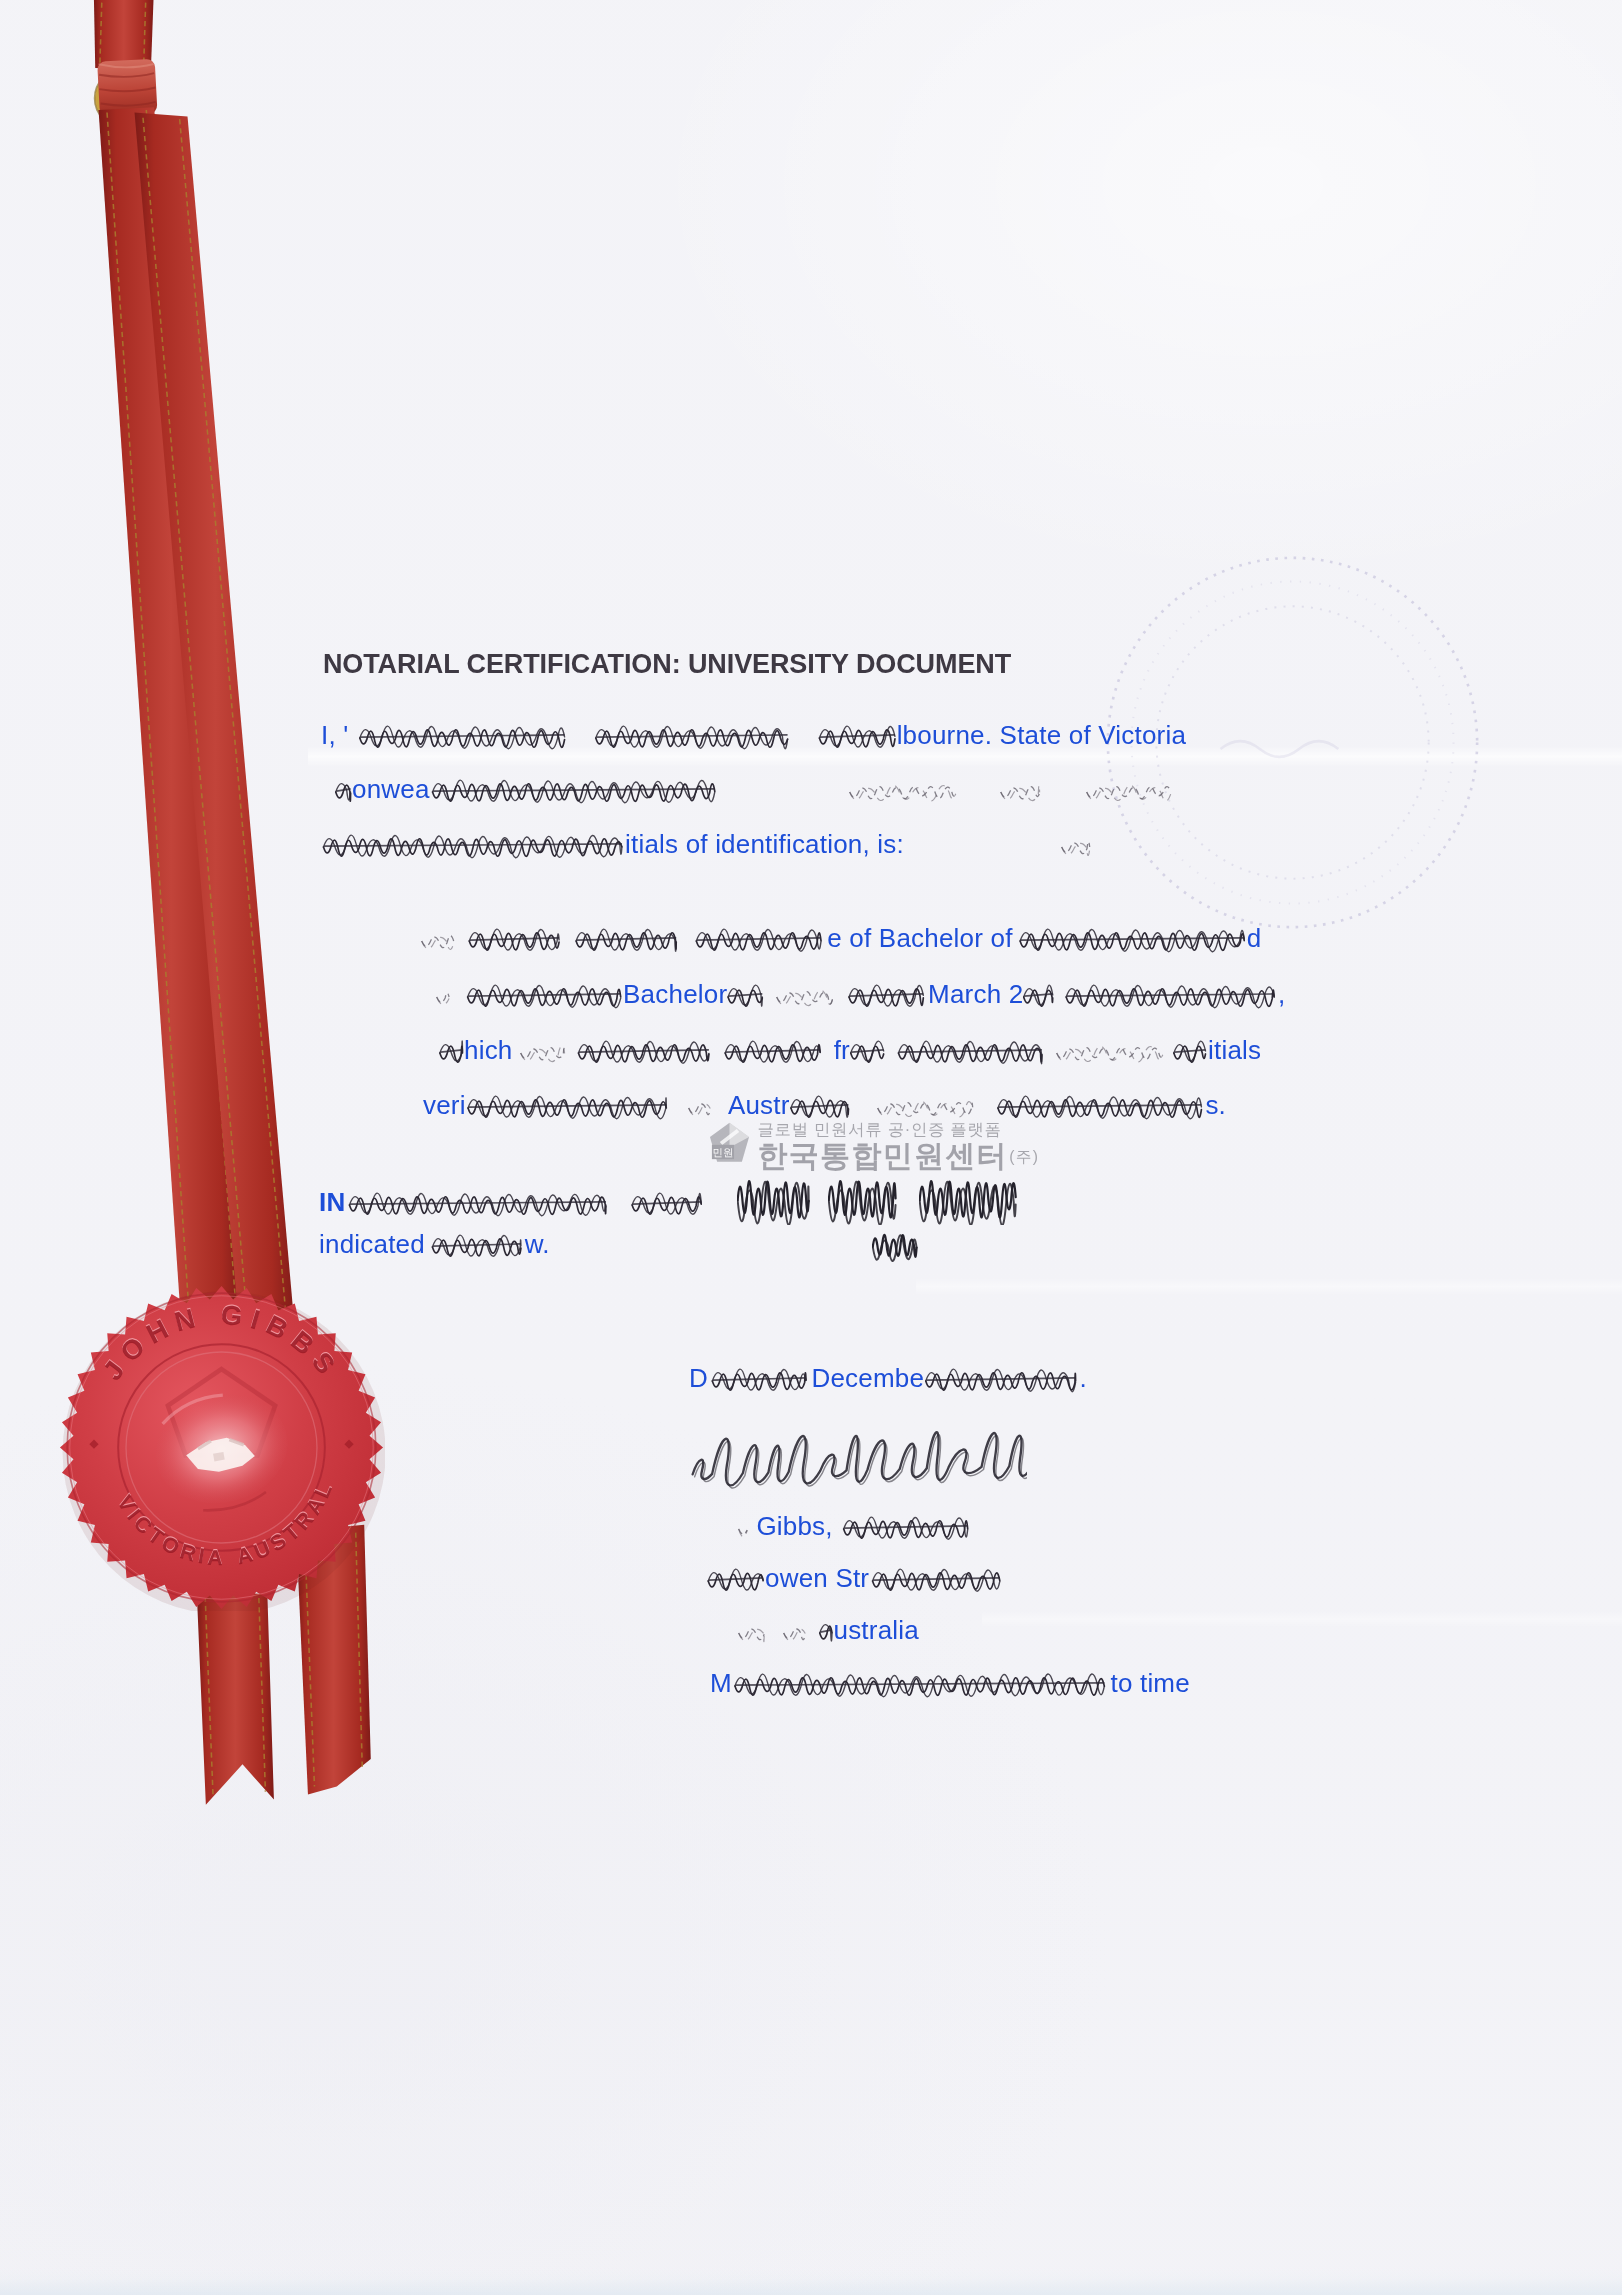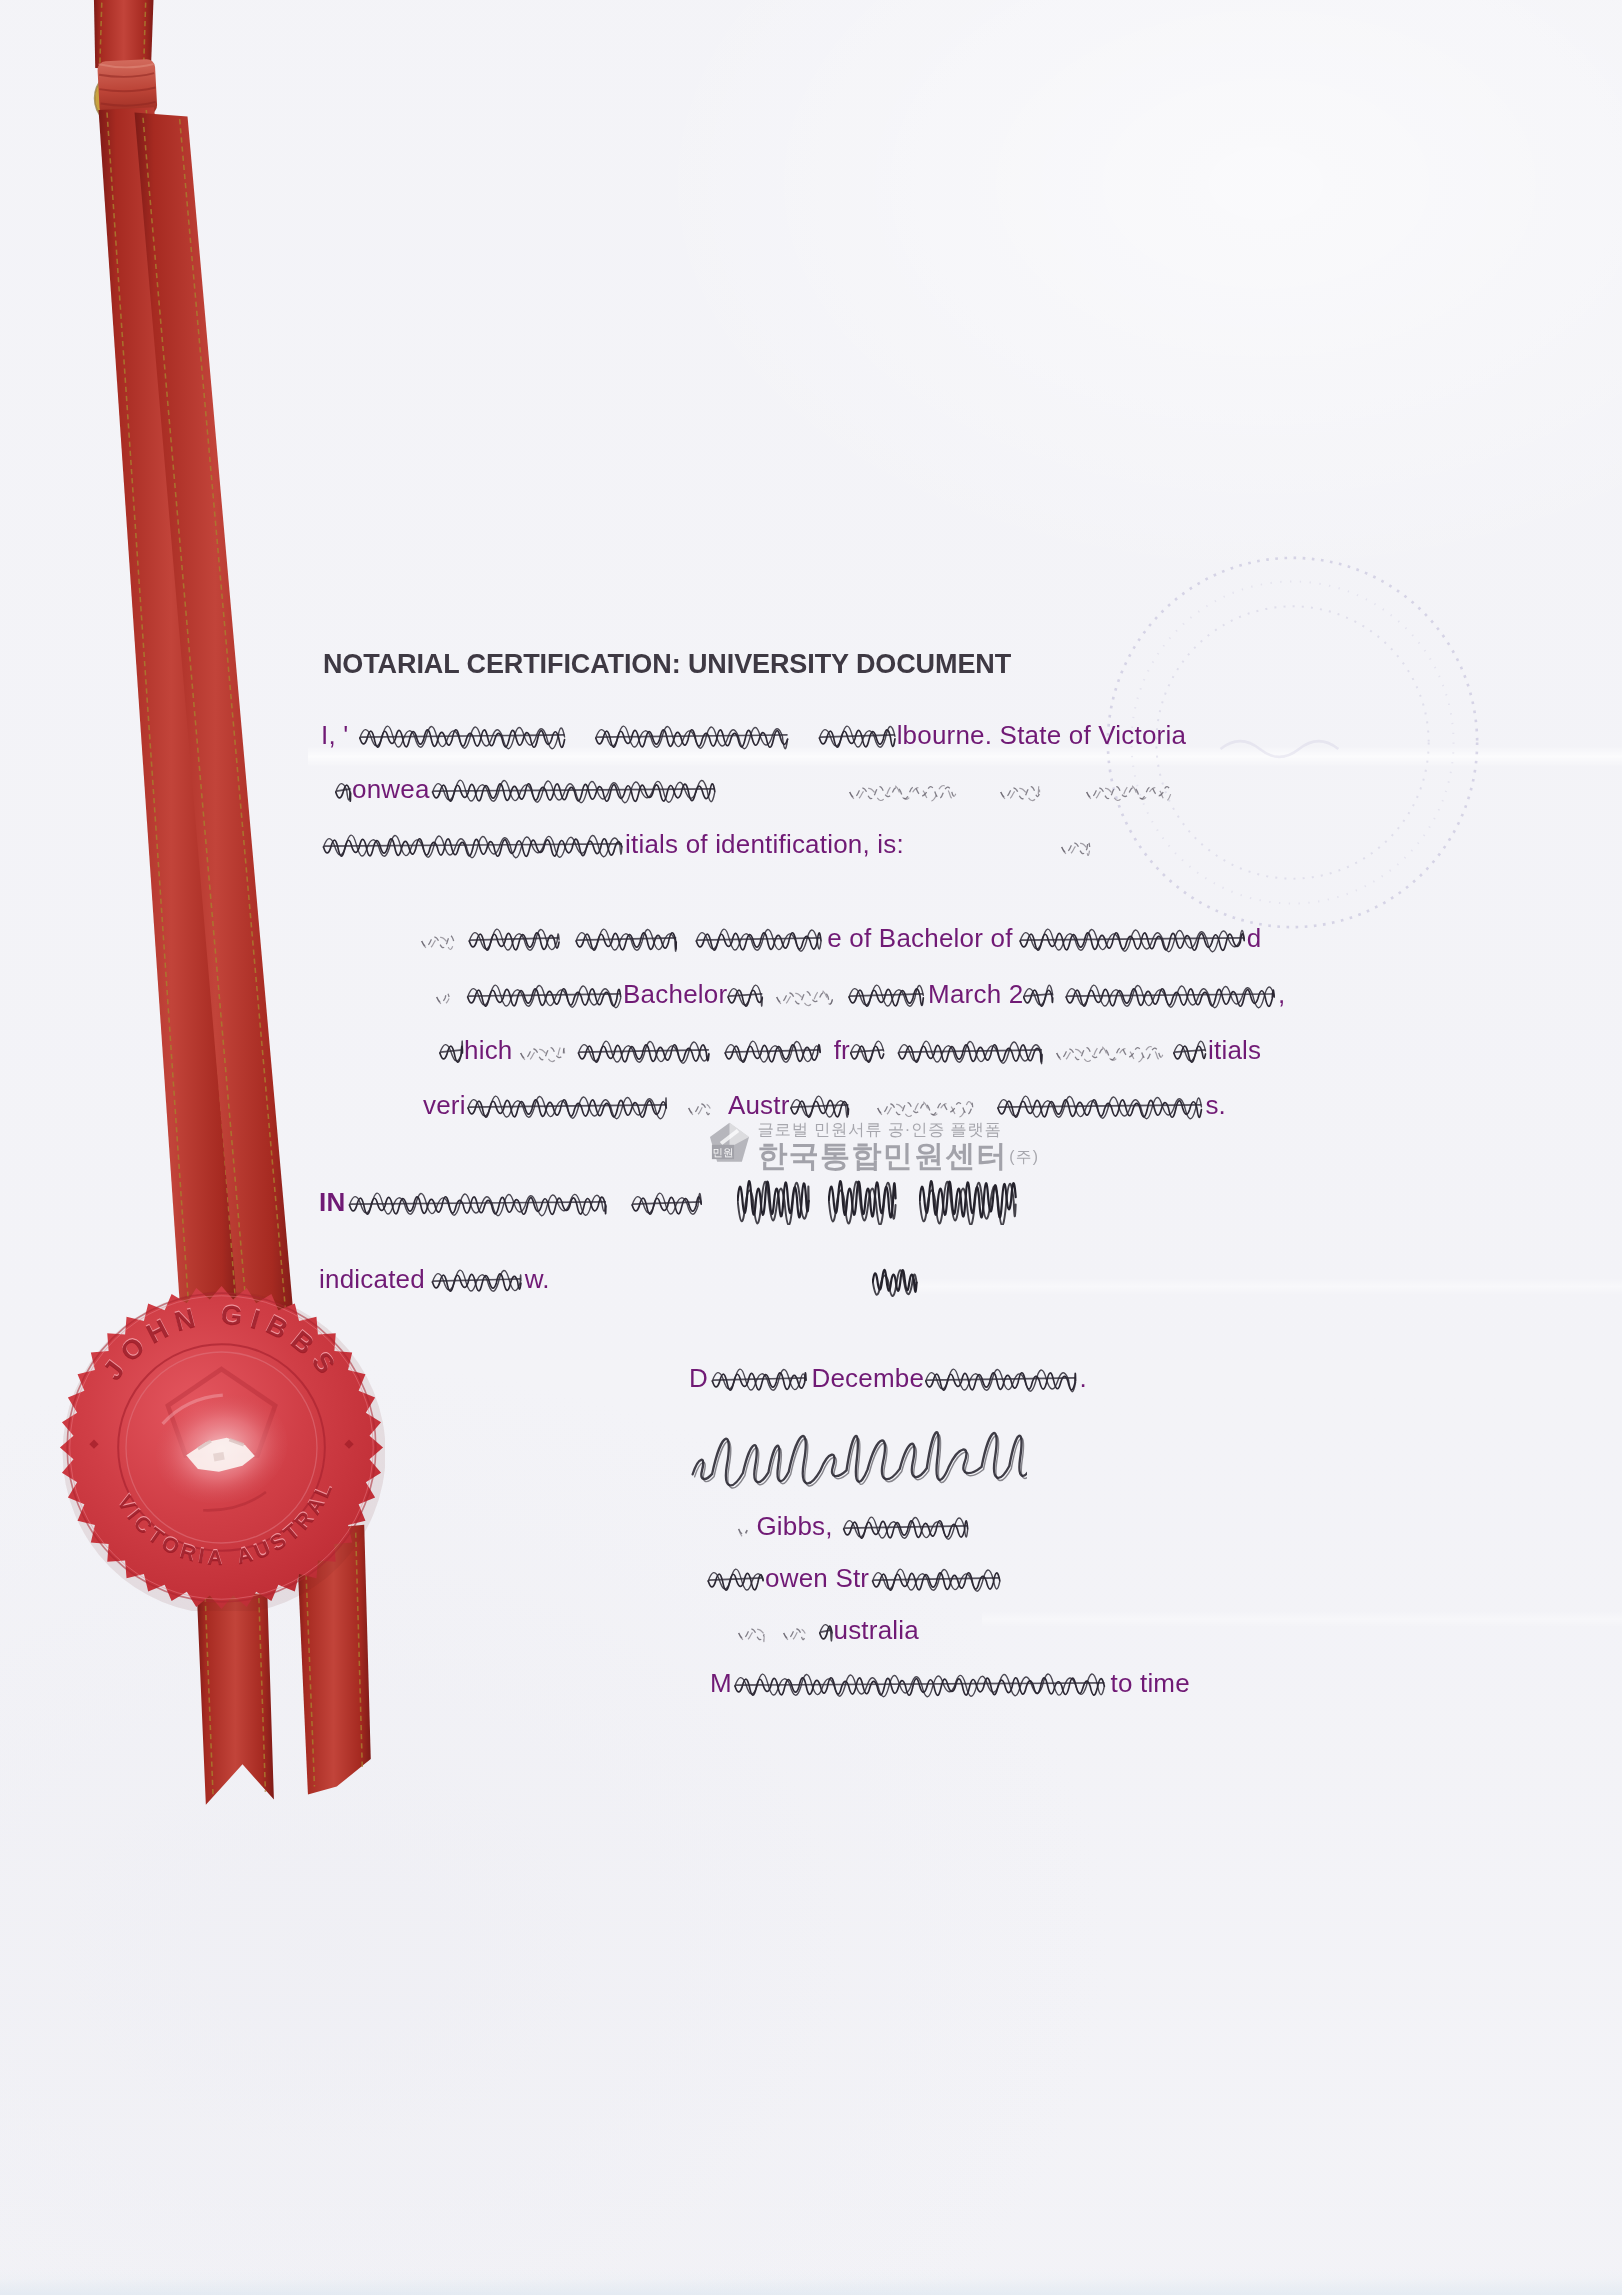--- a/index.html
+++ b/index.html
@@ -16,21 +16,21 @@
   }
   .streak{position:absolute;z-index:1;pointer-events:none;
     background:linear-gradient(180deg, rgba(255,255,255,0), rgba(255,255,255,.7), rgba(255,255,255,0));}
   .bottom-noise{position:absolute;left:0;bottom:0;width:1623px;height:27.5px;z-index:1;
     background:linear-gradient(0deg, rgba(206,223,236,.38), rgba(222,233,241,.14) 60%, rgba(255,255,255,0));}
   .stamp-ghost{position:absolute;z-index:1;pointer-events:none;}
   .doc-title{
     position:absolute;left:0;top:649px;width:1334px;text-align:center;z-index:5;
     font-weight:bold;font-size:27px;letter-spacing:-0.1px;color:#3e3943;
   }
-  .tline{position:absolute;white-space:nowrap;z-index:5;color:#701a75;font-size:26px;letter-spacing:0.2px;}
+  .tline{position:absolute;white-space:nowrap;z-index:5;color:#1d4ed8;font-size:26px;letter-spacing:0.2px;}
   .seg-text{display:inline-block;}
   .seg-text.bold{font-weight:bold;}
   .scr-svg{display:inline-block;}
   .wm{position:absolute;left:708px;top:1121px;z-index:2;display:flex;align-items:flex-start;opacity:.8;pointer-events:none;}
   .wm-icon{display:block;}
   .wm-texts{margin-left:6.5px;}
   .wm-tagline{font-size:16.4px;color:#94949b;letter-spacing:0.7px;line-height:17.7px;}
   .wm-org{font-size:30px;font-weight:bold;color:#8f8f97;letter-spacing:1.3px;line-height:33px;}
   .wm-suffix{font-size:15.7px;font-weight:normal;vertical-align:3.9px;margin-left:1.3px;color:#94949b;}
   .ribbons,.seal,.signature{position:absolute;pointer-events:none;}
@@ -314,21 +314,21 @@
         </svg></span><span style="margin-left: 34px;"><svg width="73" height="55" viewBox="0 0 112 84" class="scr-svg" style="vertical-align: -14.4px;">
           <path d="M1 46.2 q 3.5 -39.4 7.0 -3.9 q 3.5 44.3 7.0 4.4 q 3.5 -56.6 7.0 -5.7 q 3.5 52.1 7.0 5.2 q 3.5 -33.8 7.0 -3.4 q 3.5 48.9 7.0 4.9 q 3.5 -57.1 7.0 -5.7 q 3.5 48.1 7.0 4.8 q 3.5 -34.8 7.0 -3.5 q 3.5 52.7 7.0 5.3 q 3.5 -56.4 7.0 -5.6 q 3.5 43.4 7.0 4.3 q 3.5 -40.4 7.0 -4.0 q 3.5 55.4 7.0 5.5 q 3.5 -54.3 7.0 -5.4 q 2.0 38.0 4.0 3.8" fill="none" stroke="#24222c" stroke-width="3.4" stroke-linecap="round"></path>
           <path d="M1 46.2 q 6.0 61.4 12.0 6.1 q 6.0 -40.4 12.0 -4.0 q 6.0 63.5 12.0 6.4 q 6.0 -70.1 12.0 -7.0 q 6.0 55.9 12.0 5.6 q 6.0 -47.4 12.0 -4.7 q 6.0 67.3 12.0 6.7 q 6.0 -68.2 12.0 -6.8 q 6.0 49.5 12.0 4.9 q 0.5 -54.0 1.0 -5.4" fill="none" stroke="#24222c" stroke-width="3" stroke-linecap="round" opacity="0.85"></path>
         </svg></span><span style="margin-left: 18.3px;"><svg width="69" height="55" viewBox="0 0 105 84" class="scr-svg" style="vertical-align: -14.4px;">
           <path d="M1 46.2 q 3.5 -39.4 7.0 -3.9 q 3.5 44.3 7.0 4.4 q 3.5 -56.6 7.0 -5.7 q 3.5 52.1 7.0 5.2 q 3.5 -33.8 7.0 -3.4 q 3.5 48.9 7.0 4.9 q 3.5 -57.1 7.0 -5.7 q 3.5 48.1 7.0 4.8 q 3.5 -34.8 7.0 -3.5 q 3.5 52.7 7.0 5.3 q 3.5 -56.4 7.0 -5.6 q 3.5 43.4 7.0 4.3 q 3.5 -40.4 7.0 -4.0 q 3.5 55.4 7.0 5.5 q 2.0 -54.3 4.0 -5.4" fill="none" stroke="#24222c" stroke-width="3.4" stroke-linecap="round"></path>
           <path d="M1 46.2 q 6.0 61.4 12.0 6.1 q 6.0 -40.4 12.0 -4.0 q 6.0 63.5 12.0 6.4 q 6.0 -70.1 12.0 -7.0 q 6.0 55.9 12.0 5.6 q 6.0 -47.4 12.0 -4.7 q 6.0 67.3 12.0 6.7 q 6.0 -68.2 12.0 -6.8 q 3.0 49.5 6.0 4.9" fill="none" stroke="#24222c" stroke-width="3" stroke-linecap="round" opacity="0.85"></path>
         </svg></span><span style="margin-left: 22px;"><svg width="98" height="55" viewBox="0 0 150 84" class="scr-svg" style="vertical-align: -14.4px;">
           <path d="M1 46.2 q 3.5 -39.4 7.0 -3.9 q 3.5 44.3 7.0 4.4 q 3.5 -56.6 7.0 -5.7 q 3.5 52.1 7.0 5.2 q 3.5 -33.8 7.0 -3.4 q 3.5 48.9 7.0 4.9 q 3.5 -57.1 7.0 -5.7 q 3.5 48.1 7.0 4.8 q 3.5 -34.8 7.0 -3.5 q 3.5 52.7 7.0 5.3 q 3.5 -56.4 7.0 -5.6 q 3.5 43.4 7.0 4.3 q 3.5 -40.4 7.0 -4.0 q 3.5 55.4 7.0 5.5 q 3.5 -54.3 7.0 -5.4 q 3.5 38.0 7.0 3.8 q 3.5 -45.6 7.0 -4.6 q 3.5 56.8 7.0 5.7 q 3.5 -51.2 7.0 -5.1 q 3.5 32.3 7.0 3.2 q 3.5 -50.0 7.0 -5.0" fill="none" stroke="#24222c" stroke-width="3.4" stroke-linecap="round"></path>
           <path d="M1 46.2 q 6.0 61.4 12.0 6.1 q 6.0 -40.4 12.0 -4.0 q 6.0 63.5 12.0 6.4 q 6.0 -70.1 12.0 -7.0 q 6.0 55.9 12.0 5.6 q 6.0 -47.4 12.0 -4.7 q 6.0 67.3 12.0 6.7 q 6.0 -68.2 12.0 -6.8 q 6.0 49.5 12.0 4.9 q 6.0 -54.0 12.0 -5.4 q 6.0 69.7 12.0 7.0 q 6.0 -64.8 12.0 -6.5 q 1.5 42.5 3.0 4.3" fill="none" stroke="#24222c" stroke-width="3" stroke-linecap="round" opacity="0.85"></path>
         </svg></span></div>
-    <div class="tline" style="left: 319px; top: 1263px; text-align: right;"><span class="seg-text">indicated</span><span style="margin-left: 6.5px;"><svg width="92" height="31" viewBox="0 0 140 48" class="scr-svg" style="vertical-align: -7.9px;">
+    <div class="tline" style="left: 319px; top: 1228px; text-align: right;"><span class="seg-text">indicated</span><span style="margin-left: 6.5px;"><svg width="92" height="31" viewBox="0 0 140 48" class="scr-svg" style="vertical-align: -7.9px;">
           <path d="M1 26.4 q 5.5 17.4 11.0 1.7 q 5.5 -23.4 11.0 -2.3 q 5.5 28.0 11.0 2.8 q 5.5 -24.2 11.0 -2.4 q 5.5 16.2 11.0 1.6 q 5.5 -25.3 11.0 -2.5 q 5.5 27.8 11.0 2.8 q 5.5 -22.0 11.0 -2.2 q 5.5 19.0 11.0 1.9 q 5.5 -26.8 11.0 -2.7 q 5.5 27.0 11.0 2.7 q 5.5 -19.4 11.0 -1.9 q 2.5 21.6 5.0 2.2" fill="none" stroke="#2c2834" stroke-width="2.6" stroke-linecap="round"></path>
           <path d="M1 26.4 q 8.5 -24.8 17.0 -2.5 q 8.5 27.9 17.0 2.8 q 8.5 -35.7 17.0 -3.6 q 8.5 32.8 17.0 3.3 q 8.5 -21.3 17.0 -2.1 q 8.5 30.8 17.0 3.1 q 8.5 -36.0 17.0 -3.6 q 8.5 30.3 17.0 3.0 q 0.5 -21.9 1.0 -2.2" fill="none" stroke="#2c2834" stroke-width="2.2" stroke-linecap="round" opacity="0.85"></path>
           <path d="M2 24.96 L 138 21.6" fill="none" stroke="#2c2834" stroke-width="2.6" opacity="0.8"></path>
         </svg></span><span class="seg-text" style="margin-left: 1.3px;">w.</span><span style="margin-left: 322px;"><svg width="46" height="34" viewBox="0 0 70 52" class="scr-svg" style="vertical-align: -9.2px;">
           <path d="M1 28.6 q 3.5 -24.4 7.0 -2.4 q 3.5 27.4 7.0 2.7 q 3.5 -35.0 7.0 -3.5 q 3.5 32.2 7.0 3.2 q 3.5 -20.9 7.0 -2.1 q 3.5 30.3 7.0 3.0 q 3.5 -35.4 7.0 -3.5 q 3.5 29.8 7.0 3.0 q 3.5 -21.6 7.0 -2.2 q 2.0 32.6 4.0 3.3" fill="none" stroke="#24222c" stroke-width="3.4" stroke-linecap="round"></path>
           <path d="M1 28.6 q 6.0 38.0 12.0 3.8 q 6.0 -25.0 12.0 -2.5 q 6.0 39.3 12.0 3.9 q 6.0 -43.4 12.0 -4.3 q 6.0 34.6 12.0 3.5 q 3.5 -29.3 7.0 -2.9" fill="none" stroke="#24222c" stroke-width="3" stroke-linecap="round" opacity="0.85"></path>
         </svg></span></div>
     <div class="tline" style="left: 689px; top: 1363px;"><span class="seg-text">D</span><span style="margin-left: 2.6px;"><svg width="97" height="31" viewBox="0 0 148 48" class="scr-svg" style="vertical-align: -7.9px;">
           <path d="M1 26.4 q 5.5 17.4 11.0 1.7 q 5.5 -23.4 11.0 -2.3 q 5.5 28.0 11.0 2.8 q 5.5 -24.2 11.0 -2.4 q 5.5 16.2 11.0 1.6 q 5.5 -25.3 11.0 -2.5 q 5.5 27.8 11.0 2.8 q 5.5 -22.0 11.0 -2.2 q 5.5 19.0 11.0 1.9 q 5.5 -26.8 11.0 -2.7 q 5.5 27.0 11.0 2.7 q 5.5 -19.4 11.0 -1.9 q 5.5 21.6 11.0 2.2 q 1.0 -27.7 2.0 -2.8" fill="none" stroke="#2c2834" stroke-width="2.6" stroke-linecap="round"></path>
           <path d="M1 26.4 q 8.5 -24.8 17.0 -2.5 q 8.5 27.9 17.0 2.8 q 8.5 -35.7 17.0 -3.6 q 8.5 32.8 17.0 3.3 q 8.5 -21.3 17.0 -2.1 q 8.5 30.8 17.0 3.1 q 8.5 -36.0 17.0 -3.6 q 8.5 30.3 17.0 3.0 q 4.5 -21.9 9.0 -2.2" fill="none" stroke="#2c2834" stroke-width="2.2" stroke-linecap="round" opacity="0.85"></path>

